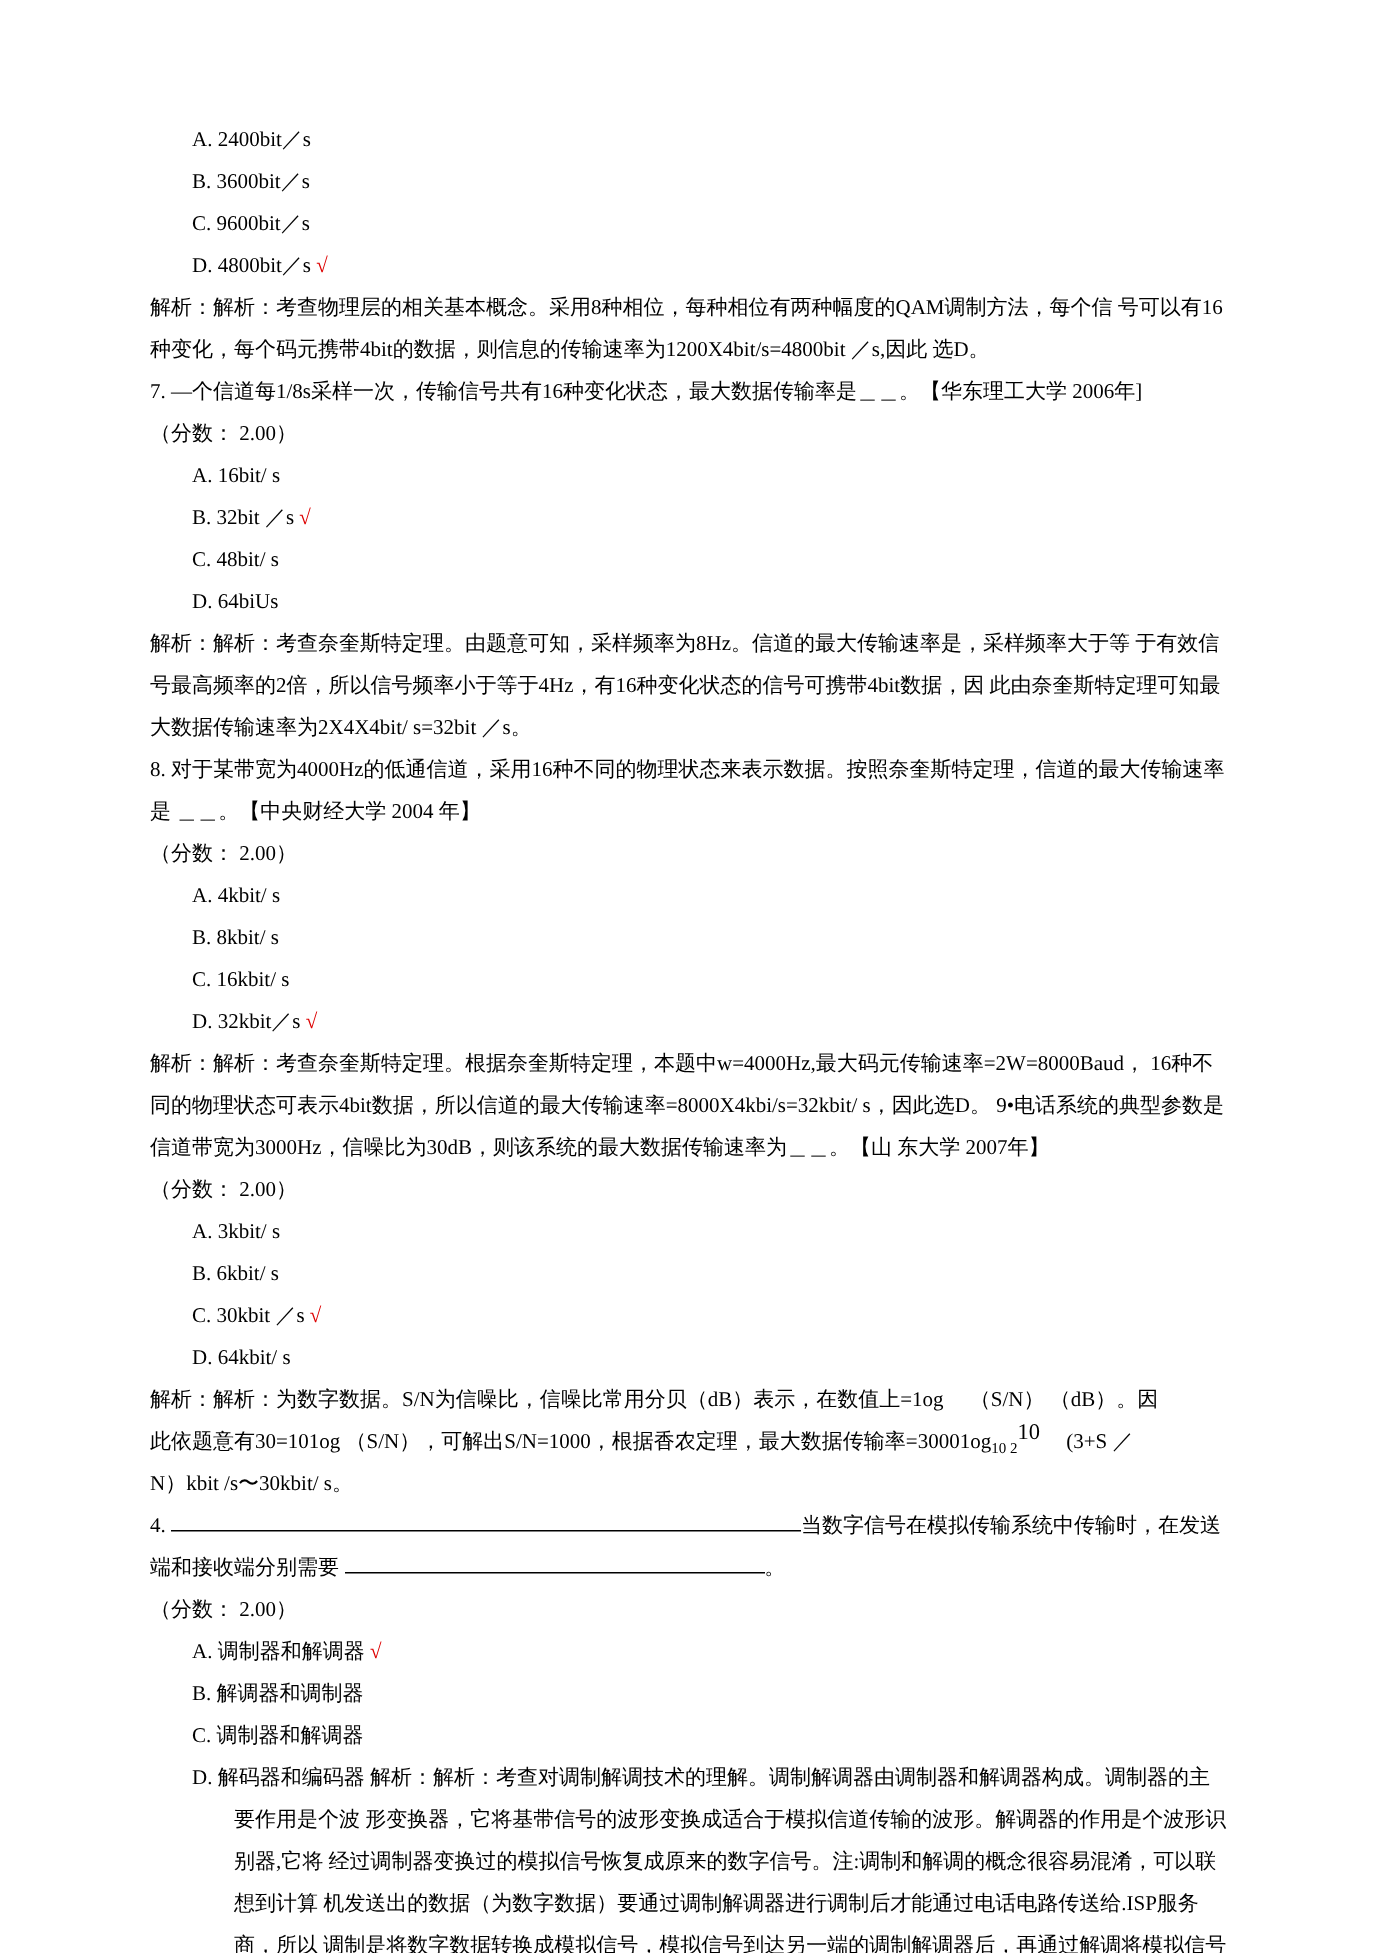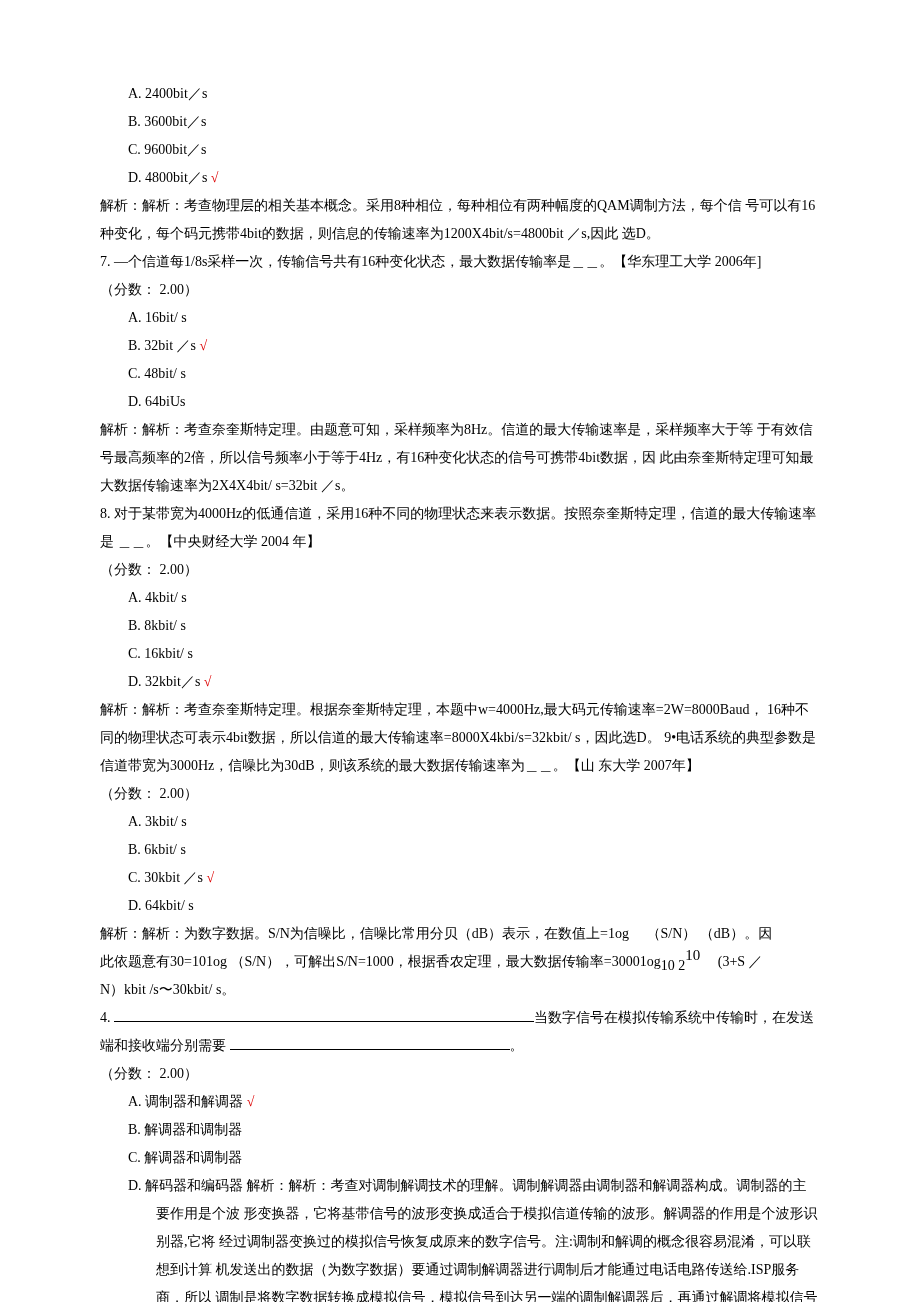--- a/index.html
+++ b/index.html
@@ -24,21 +24,21 @@
     border-bottom: 1px solid #000;
     height: 1em;
     vertical-align: baseline;
   }
   .sup {
     font-size: 15px;
     vertical-align: super;
     line-height: 0;
   }
   .sub {
-    font-size: 14px;
+    font-size: 10px;
     vertical-align: sub;
     line-height: 0;
   }
 </style>
 </head>
 <body>
 
 <div class="option">A. 2400bit／s</div>
 <div class="option">B. 3600bit／s</div>
 <div class="option">C. 9600bit／s</div>
@@ -88,14 +88,14 @@
 
 <div>
   <span>4. </span><span class="blank" style="width:420px"></span><span>当数字信号在模拟传输系统中传输时，在发送端和接收端分别需要 </span><span class="blank" style="width:280px"></span><span>。</span>
 </div>
 <div>（分数： 2.00）</div>
 <div class="option">
   <span>A. 调制器和解调器</span>
   <span class="check">√</span>
 </div>
 <div class="option">B. 解调器和调制器</div>
-<div class="option">C. 解调器和调制器</div>
+<div class="option">C. 调制器和解调器</div>
 <div style="padding-left:2em; text-indent:-2em; margin-left:2em;">D. 解码器和编码器  解析：解析：考查对调制解调技术的理解。调制解调器由调制器和解调器构成。调制器的主要作用是个波 形变换器，它将基带信号的波形变换成适合于模拟信道传输的波形。解调器的作用是个波形识别器,它将   经过调制器变换过的模拟信号恢复成原来的数字信号。注:调制和解调的概念很容易混淆，可以联想到计算 机发送出的数据（为数字数据）要通过调制解调器进行调制后才能通过电话电路传送给.ISP服务商，所以 调制是将数字数据转换成模拟信号，模拟信号到达另一端的调制解调器后，再通过解调将模拟信号转换为 数字数据，传递给目的主机。</div>
 
 </body></html>

